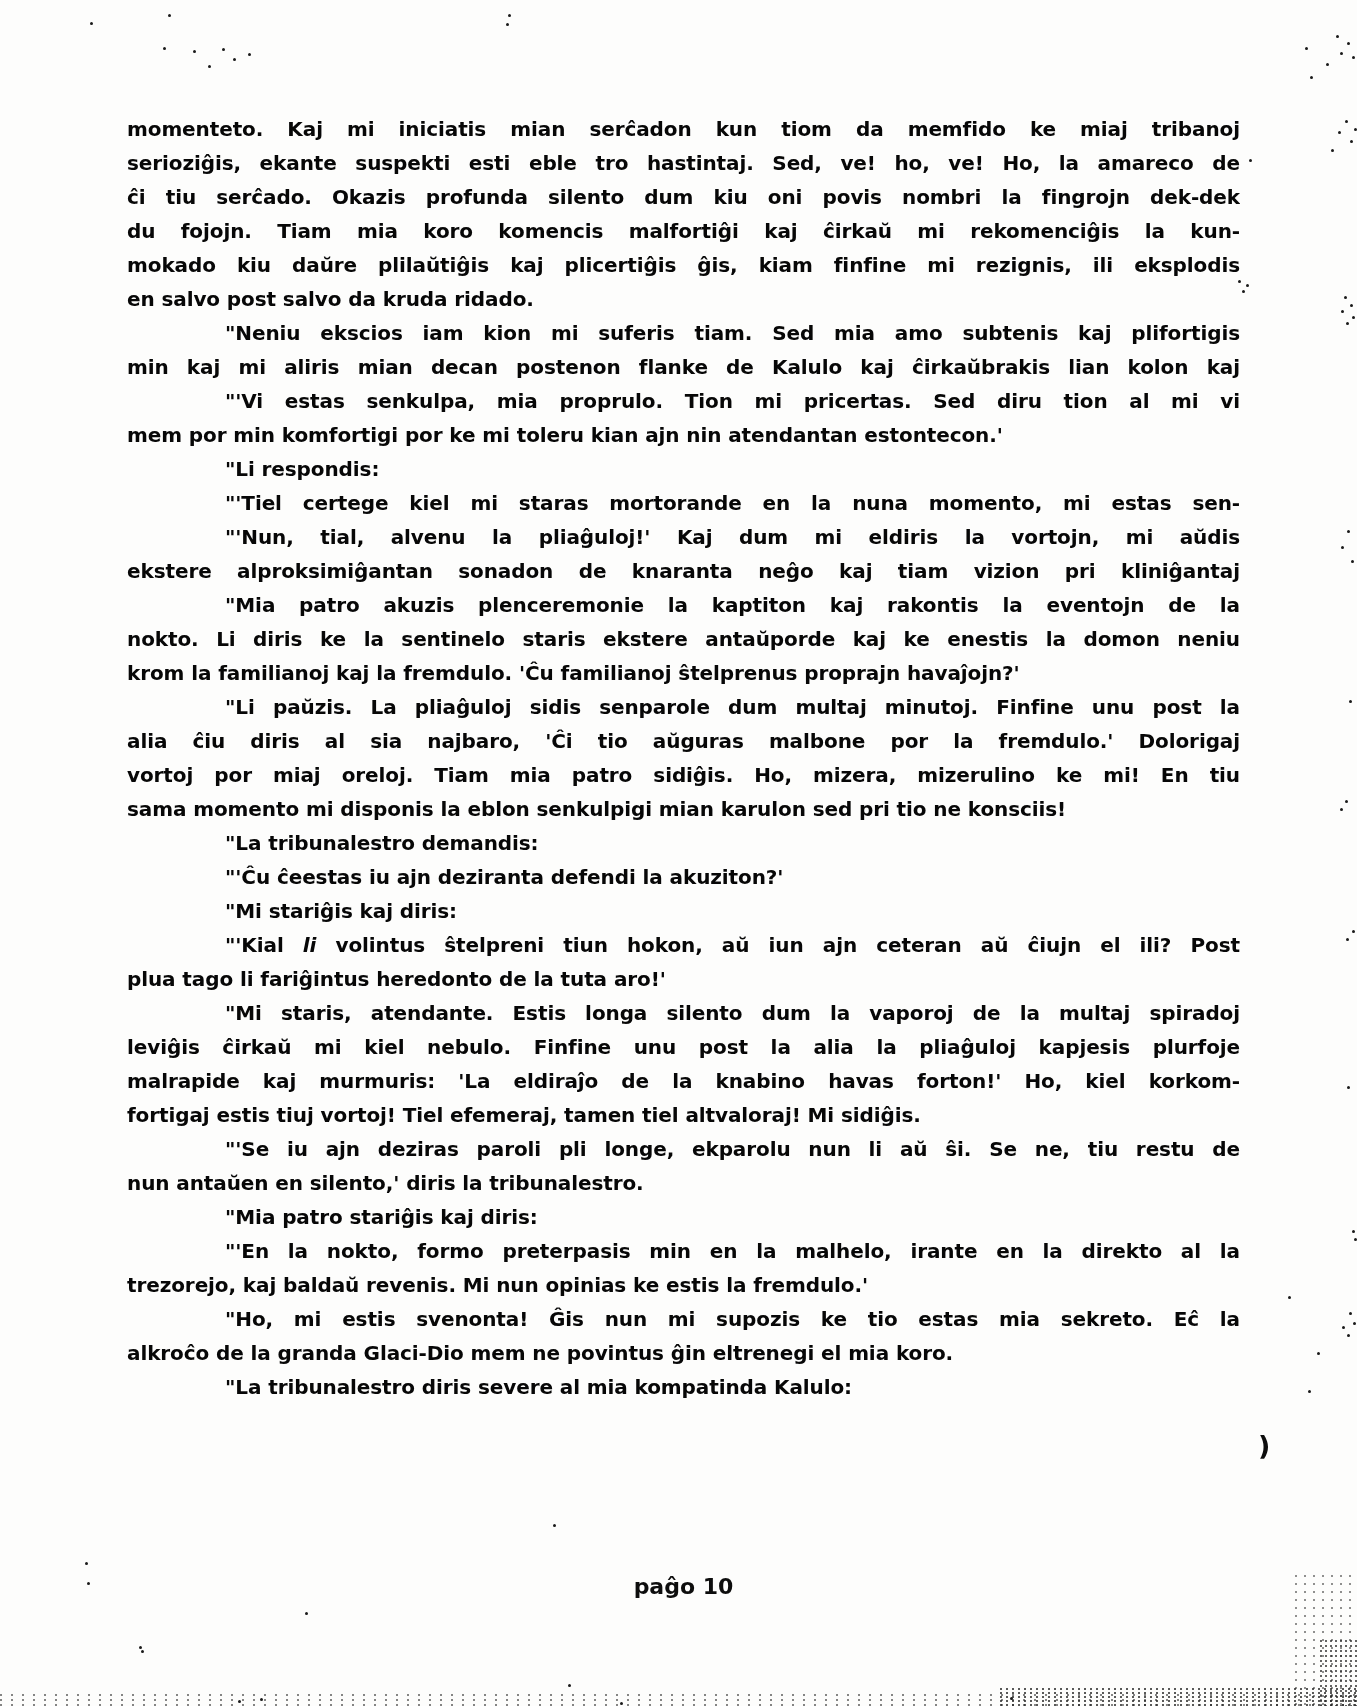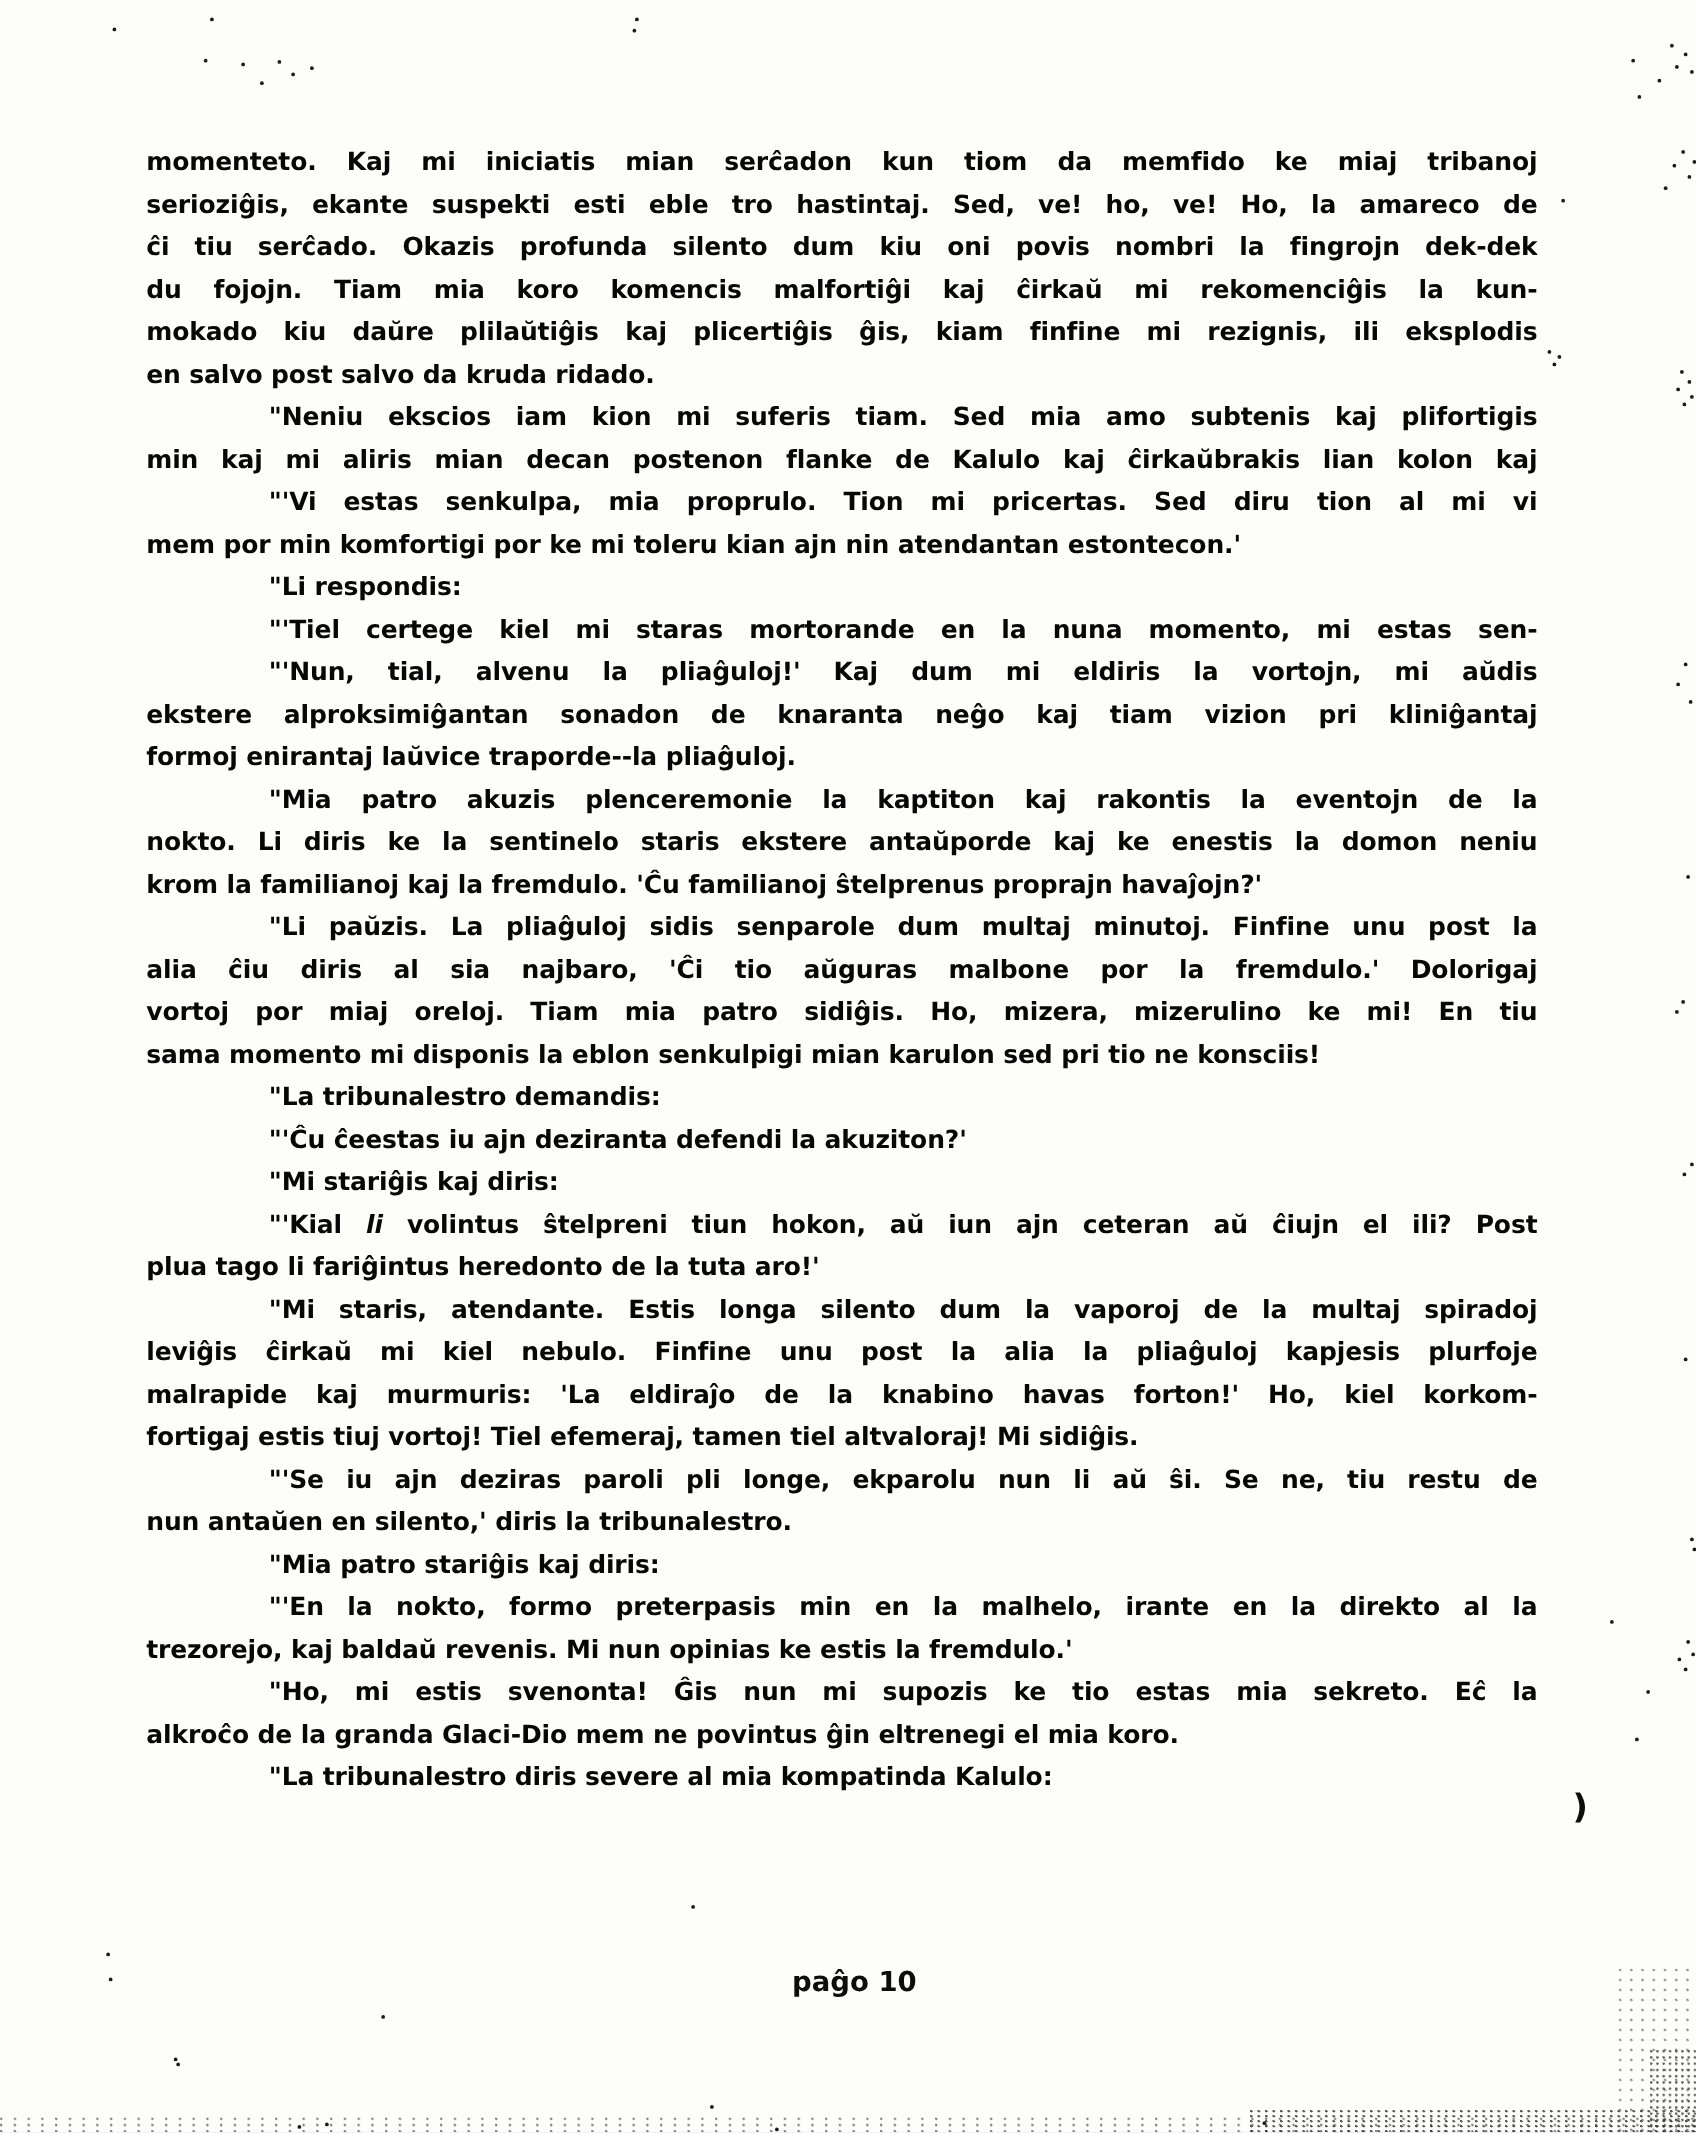--- a/index.html
+++ b/index.html
@@ -7,21 +7,21 @@
     position: relative;
     width: 1357px;
     height: 1706px;
     background: #fdfdfc;
     overflow: hidden;
     font-family: "DejaVu Sans", "Liberation Sans", sans-serif;
     color: #0d0d0d;
   }
   .text-block {
     position: absolute;
-    left: 117px;
+    left: 127px;
     top: 112px;
     width: 1113px;
     filter: contrast(1.05);
   }
   .para { margin: 0; padding: 0; }
   .line {
     height: 34px;
     line-height: 34px;
     overflow: hidden;
     font-size: 20px;
@@ -87,21 +87,20 @@
       </div>
       <div class="para">
         <div class="line indent">"Li respondis:</div>
       </div>
       <div class="para">
         <div class="line just indent">"'Tiel certege kiel mi staras mortorande en la nuna momento, mi estas sen-</div>
       </div>
       <div class="para">
         <div class="line just indent">"'Nun, tial, alvenu la pliaĝuloj!' Kaj dum mi eldiris la vortojn, mi aŭdis</div>
         <div class="line just">ekstere alproksimiĝantan sonadon de knaranta neĝo kaj tiam vizion pri kliniĝantaj</div>
-        <div class="line">formoj enirantaj laŭvice traporde--la pliaĝuloj.</div>
       </div>
       <div class="para">
         <div class="line just indent">"Mia patro akuzis plenceremonie la kaptiton kaj rakontis la eventojn de la</div>
         <div class="line just">nokto. Li diris ke la sentinelo staris ekstere antaŭporde kaj ke enestis la domon neniu</div>
         <div class="line">krom la familianoj kaj la fremdulo. 'Ĉu familianoj ŝtelprenus proprajn havaĵojn?'</div>
       </div>
       <div class="para">
         <div class="line just indent">"Li paŭzis. La pliaĝuloj sidis senparole dum multaj minutoj. Finfine unu post la</div>
         <div class="line just">alia ĉiu diris al sia najbaro, 'Ĉi tio aŭguras malbone por la fremdulo.' Dolorigaj</div>
         <div class="line just">vortoj por miaj oreloj. Tiam mia patro sidiĝis. Ho, mizera, mizerulino ke mi! En tiu</div>

